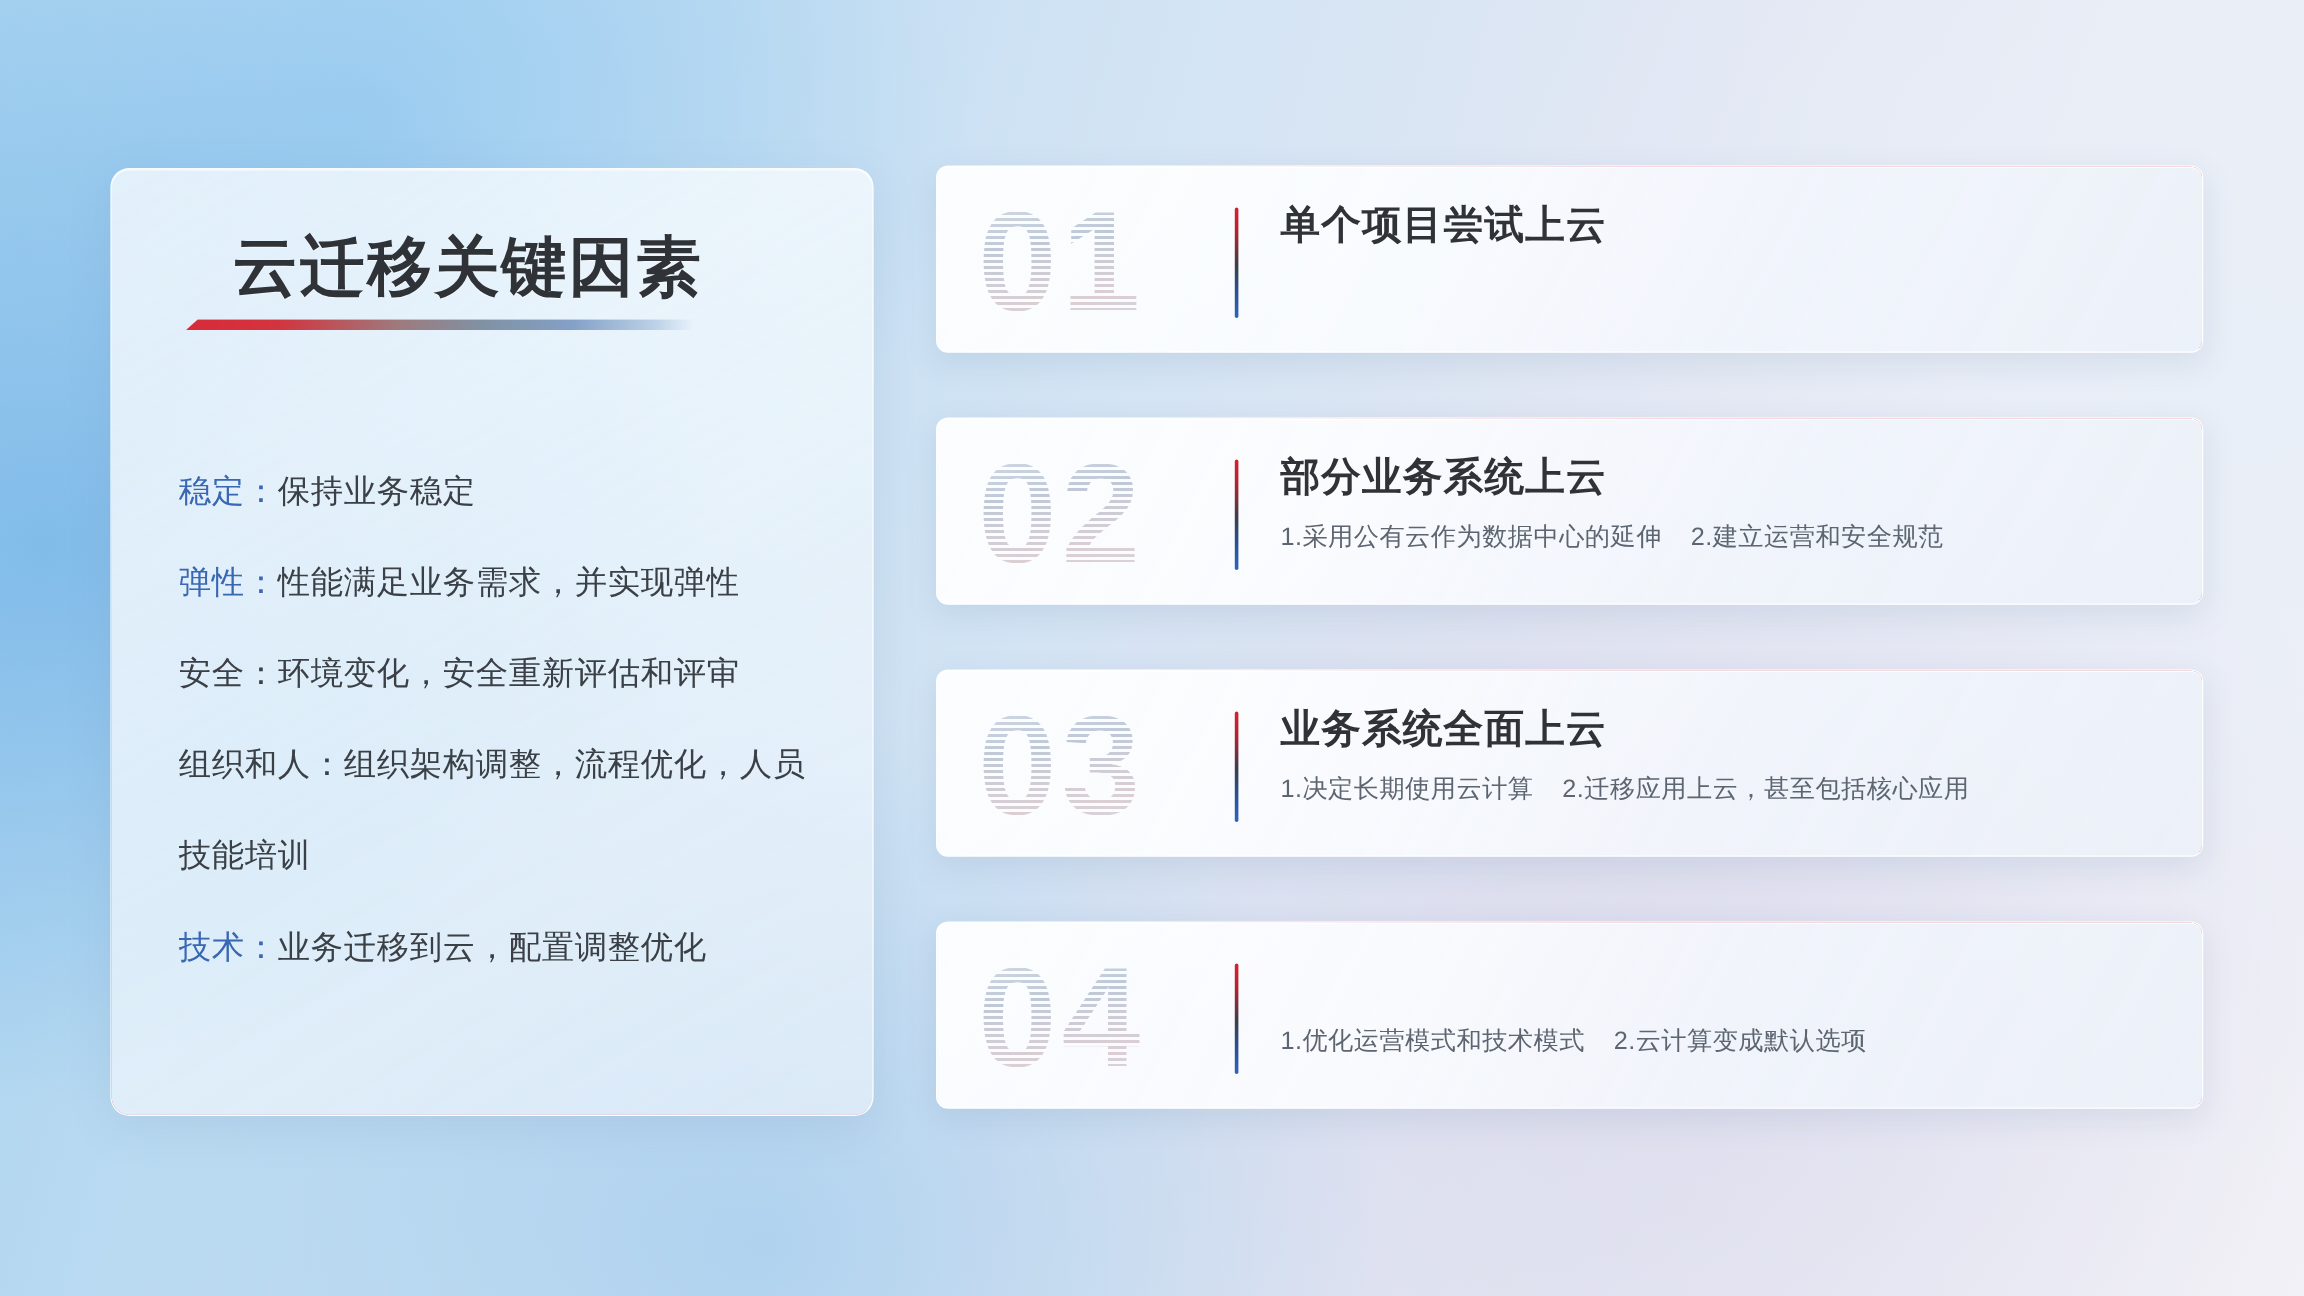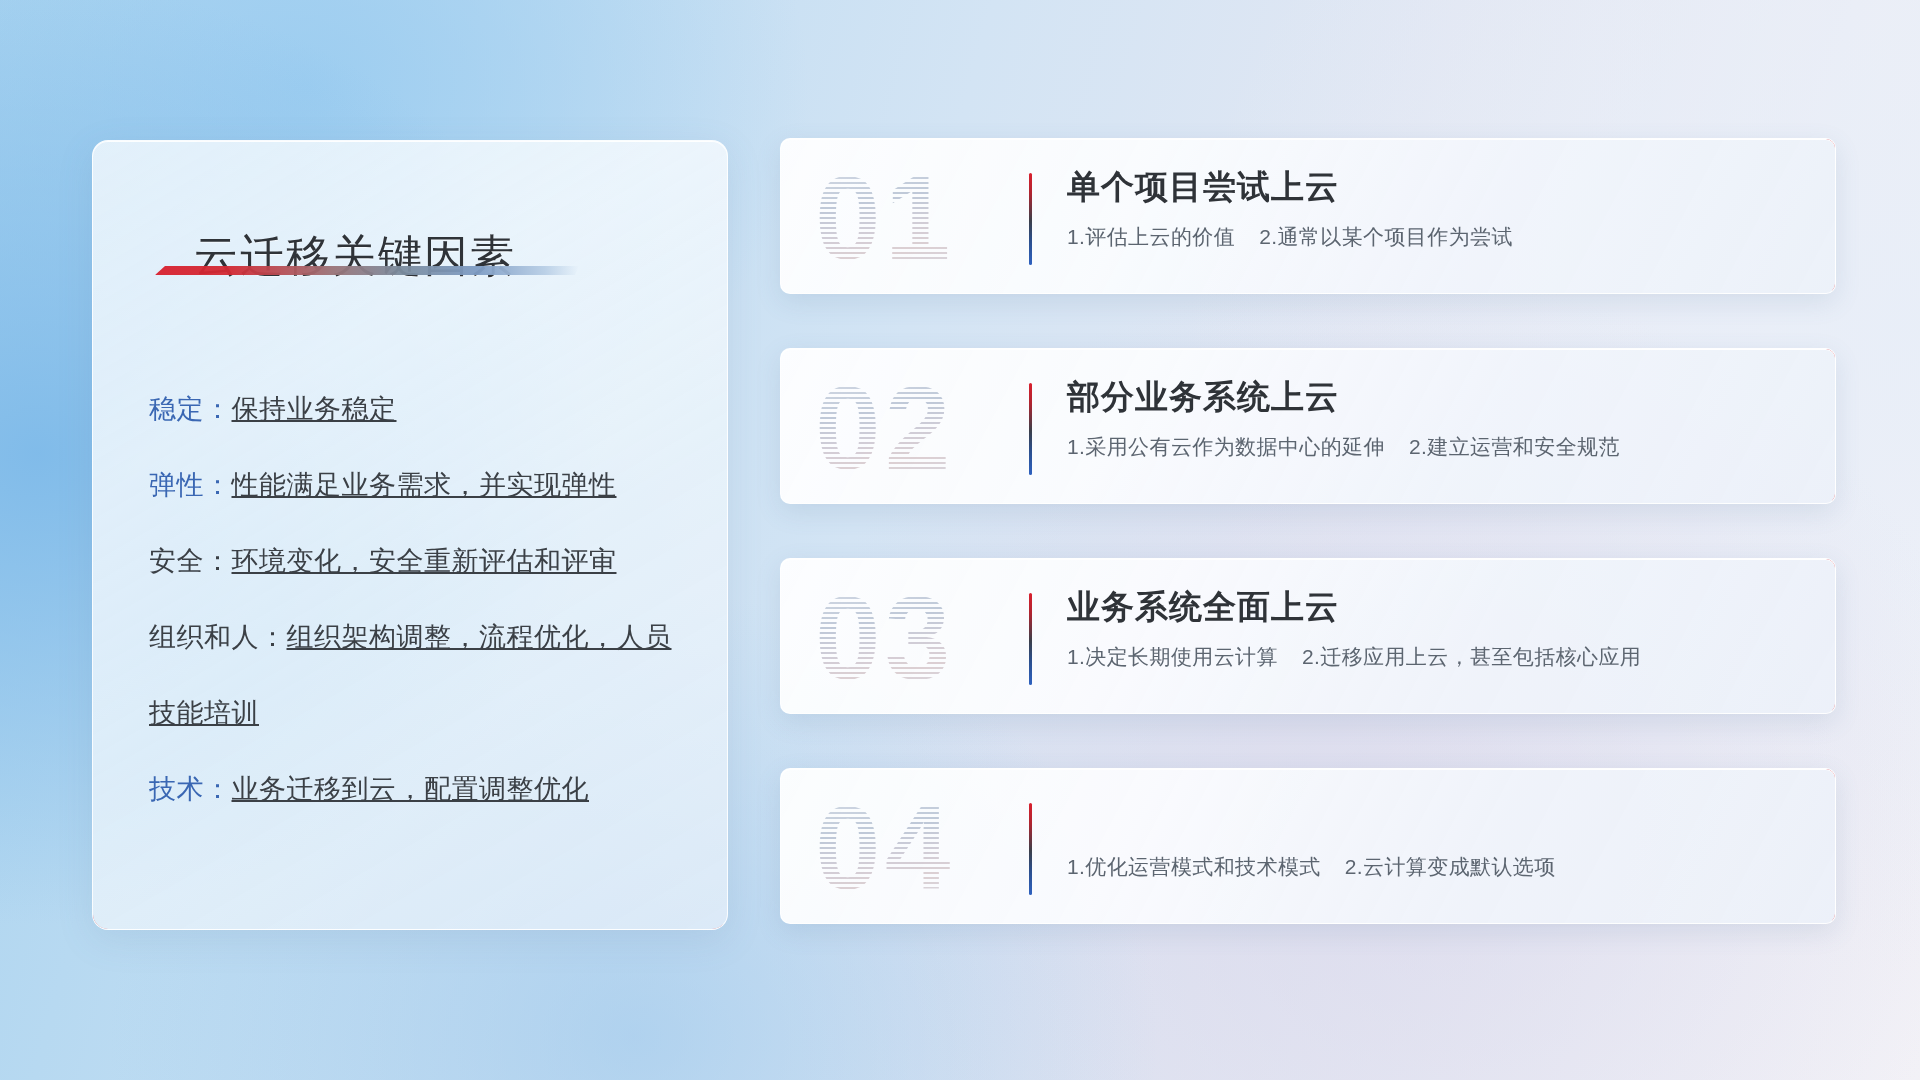--- a/index.html
+++ b/index.html
@@ -39,42 +39,41 @@
     border-radius:16px; pointer-events:none;
     border:1.5px solid transparent;
     border-left-color:rgba(208,32,46,0.75);
     border-bottom-color:rgba(208,32,46,0.55);
     -webkit-mask:linear-gradient(200deg, rgba(0,0,0,0) 38%, #000 72%);
             mask:linear-gradient(200deg, rgba(0,0,0,0) 38%, #000 72%);
   }
 
   .panel-title{
     position:absolute; left:101px; top:46px;
-    font-size:44px; font-weight:400; letter-spacing:2px;
+    font-size:54px; font-weight:700; letter-spacing:2px;
     color:#2f3338;
     text-shadow:0 1px 1px rgba(255,255,255,0.6);
-    margin-top:40px;
   }
   .title-rule{
     position:absolute; left:62px; top:125px; width:424px; height:9px;
     background:linear-gradient(90deg,#d8202e 0%,#d22a34 18%,#9a7478 42%,#7b8c9e 58%,#7e9cc4 76%,#b9cfe6 92%,rgba(200,216,232,0) 100%);
     clip-path:polygon(10px 0, 100% 0, calc(100% - 4px) 100%, 0 100%);
     border-radius:1px;
     opacity:0.95;
   }
 
   .kv-list{ position:absolute; left:56px; top:230px; right:34px; }
   .kv-row{
     font-size:27px; line-height:76px; color:#3b4046; white-space:nowrap;
     letter-spacing:0.5px;
   }
   .kv-row .k{ font-weight:400; }
   .kv-row .k.blue{ color:#3a67b3; }
   .kv-row .k.dark{ color:#3b4046; }
-  .kv-row .v{ color:#3b4046;text-decoration:underline; }
+  .kv-row .v{ color:#3b4046; }
   .kv-row.wrapped{ white-space:normal; line-height:76px; }
 
   
   .right-stack{ position:absolute; left:780px; top:138px; width:1056px; }
   .step-card{
     position:relative; height:156px; margin-bottom:54px; border-radius:10px;
     background:linear-gradient(118deg,
         rgba(255,255,255,0.93) 0%,
         rgba(252,253,255,0.90) 34%,
         rgba(242,246,252,0.86) 66%,
@@ -161,23 +160,20 @@
   </div>
 
   <div class="right-stack">
 
     <div class="step-card">
       <div class="wm">
           <span class="glyph">01</span>
         </div>
       <div class="accent-bar"></div>
       <div class="step-title">单个项目尝试上云</div>
-      <div class="step-sub">
-        <span>1.评估上云的价值</span><span class="gap"></span><span>2.通常以某个项目作为尝试</span>
-      </div>
     </div>
 
     <div class="step-card">
       <div class="wm">
           <span class="glyph">02</span>
         </div>
       <div class="accent-bar"></div>
       <div class="step-title">部分业务系统上云</div>
       <div class="step-sub">
         <span>1.采用公有云作为数据中心的延伸</span><span class="gap"></span><span>2.建立运营和安全规范</span>

